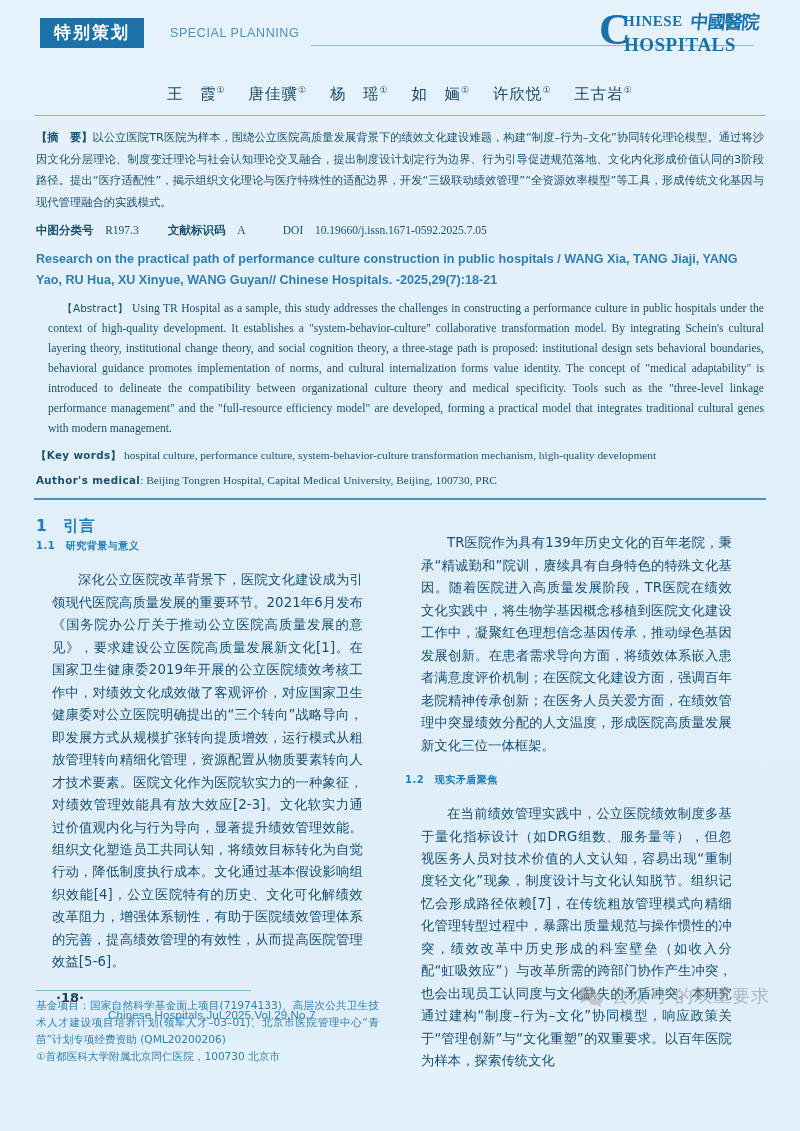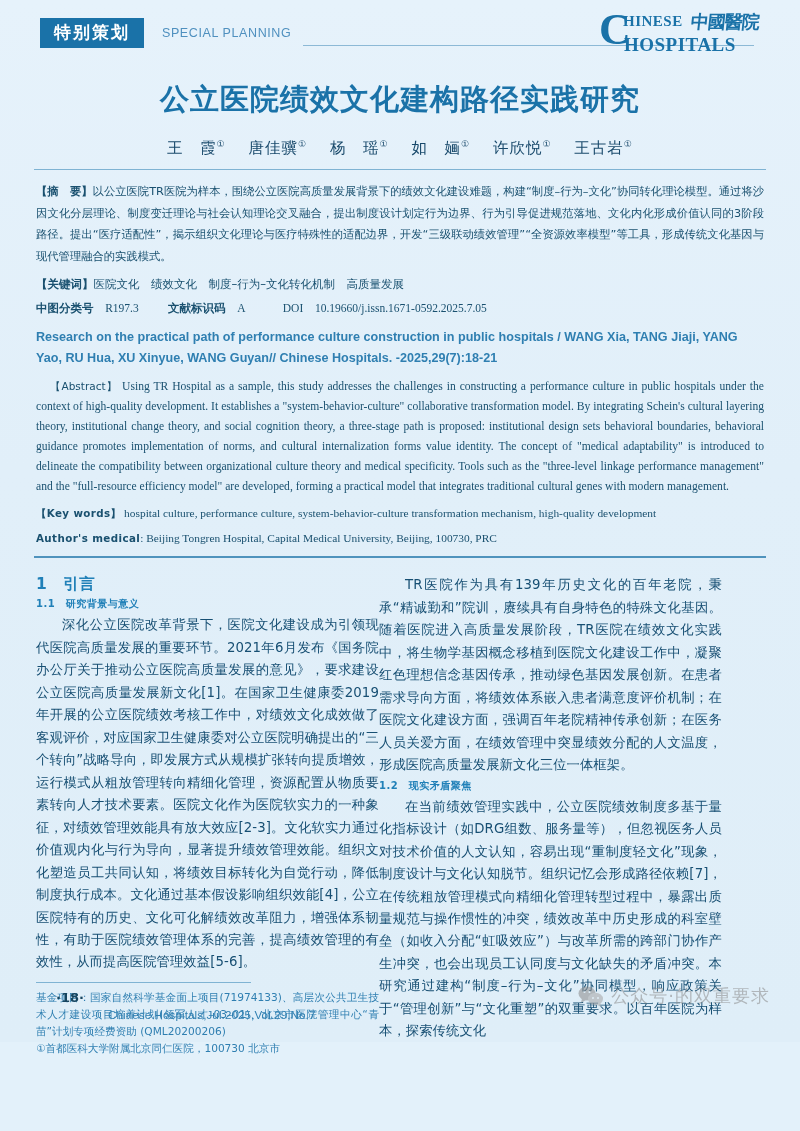--- a/index.html
+++ b/index.html
@@ -47,21 +47,21 @@
     padding: 6px 14px 7px 14px;
     line-height: 1;
     white-space: nowrap;
     box-shadow: inset 0 0 0 1px #1a72a8;
   }
   .badge-en {
     font-family: "Liberation Sans", sans-serif;
     font-size: 12.5px;
     color: #4f90bf;
     letter-spacing: 0.6px;
-    margin-left: 18px;
+    margin-left: 26px;
     white-space: nowrap;
     text-align: center;
   }
   .hdr-rule {
     flex: 1;
     height: 1px;
     background: #8cb9d6;
     margin-left: 12px;
     margin-right: 10px;
     align-self: flex-end;
@@ -182,21 +182,21 @@
 
   .en-title {
     margin: 11px 36px 0 36px;
     font-family: "Liberation Sans", sans-serif;
     font-size: 12.6px;
     line-height: 1.65;
     color: #2f7fb1;
     font-weight: bold;
   }
   .en-abs {
-    margin: 9px 36px 0 36px;
+    margin: 9px 36px 0 48px;
     font-family: "Liberation Serif", serif;
     font-size: 11.6px;
     line-height: 1.72;
     color: #19506f;
     text-align: justify;
   }
   .en-abs p { margin: 0 0 6px 0; text-indent: 14px; }
   .en-abs .lbl {
     font-family: "DejaVu Sans", sans-serif;
     font-size: 10.5px;
@@ -212,20 +212,21 @@
   .en-kw .lbl, .en-addr .lbl {
     font-family: "DejaVu Sans", sans-serif;
     font-size: 10.3px;
     letter-spacing: 0.4px;
   }
 
   
   .body-wrap {
     display: flex;
     margin: 16px 36px 0 36px;
+    gap: 26px;
   }
   .col {
     width: 343px;
     position: relative;
   }
   .h1 {
     font-family: "DejaVu Sans", sans-serif;
     font-weight: bold;
     font-size: 15.5px;
     color: #2080b8;
@@ -240,21 +241,21 @@
     margin: 2px 0 3px 0;
     letter-spacing: 0.5px;
   }
   .para {
     font-family: "DejaVu Sans", sans-serif;
     font-size: 13.3px;
     line-height: 1.69;
     color: #174f73;
     text-align: justify;
     text-indent: 26px;
-    margin: 0;
+    margin: 16px;
     letter-spacing: 0.1px;
   }
 
   
   .fn-rule {
     height: 1px;
     background: #7fb3d3;
     width: 215px;
     margin: 8px 0 6px 0;
   }
@@ -322,40 +323,36 @@
       <div class="hdr-rule"></div>
     </div>
     <div class="logo">
       <span class="logo-c">C</span>
       <span class="logo-chinese">HINESE</span>
       <span class="logo-cn">中國醫院</span>
       <span class="logo-hosp">HOSPITALS</span>
     </div>
   </div>
 
-  <div class="title">公立医院绩效文化建构路径实践研究</div>
 
   <div class="authors">
     <span class="au"><span>王　霞</span><sup>①</sup></span>
     <span class="au"><span>唐佳骥</span><sup>①</sup></span>
     <span class="au"><span>杨　瑶</span><sup>①</sup></span>
     <span class="au"><span>如　婳</span><sup>①</sup></span>
     <span class="au"><span>许欣悦</span><sup>①</sup></span>
     <span class="au"><span>王古岩</span><sup>①</sup></span>
   </div>
 
   <div class="rule-thin"></div>
 
   <div class="abs-block">
     <p><span class="lbl">【摘　要】</span><span>以公立医院TR医院为样本，围绕公立医院高质量发展背景下的绩效文化建设难题，构建“制度–行为–文化”协同转化理论模型。通过将沙因文化分层理论、制度变迁理论与社会认知理论交叉融合，提出制度设计划定行为边界、行为引导促进规范落地、文化内化形成价值认同的3阶段路径。提出“医疗适配性”，揭示组织文化理论与医疗特殊性的适配边界，开发“三级联动绩效管理”“全资源效率模型”等工具，形成传统文化基因与现代管理融合的实践模式。</span></p>
   </div>
 
-  <div class="meta-line">
-    <span class="lbl">【关键词】</span><span>医院文化　绩效文化　制度–行为–文化转化机制　高质量发展</span>
-  </div>
 
   <div class="meta-line">
     <span class="k">中图分类号</span>
     <span class="ser">R197.3</span>
     <span class="sp"></span>
     <span class="k">文献标识码</span>
     <span class="ser">A</span>
     <span class="sp"></span>
     <span class="ser">DOI</span>
     <span class="ser">10.19660/j.issn.1671-0592.2025.7.05</span>

